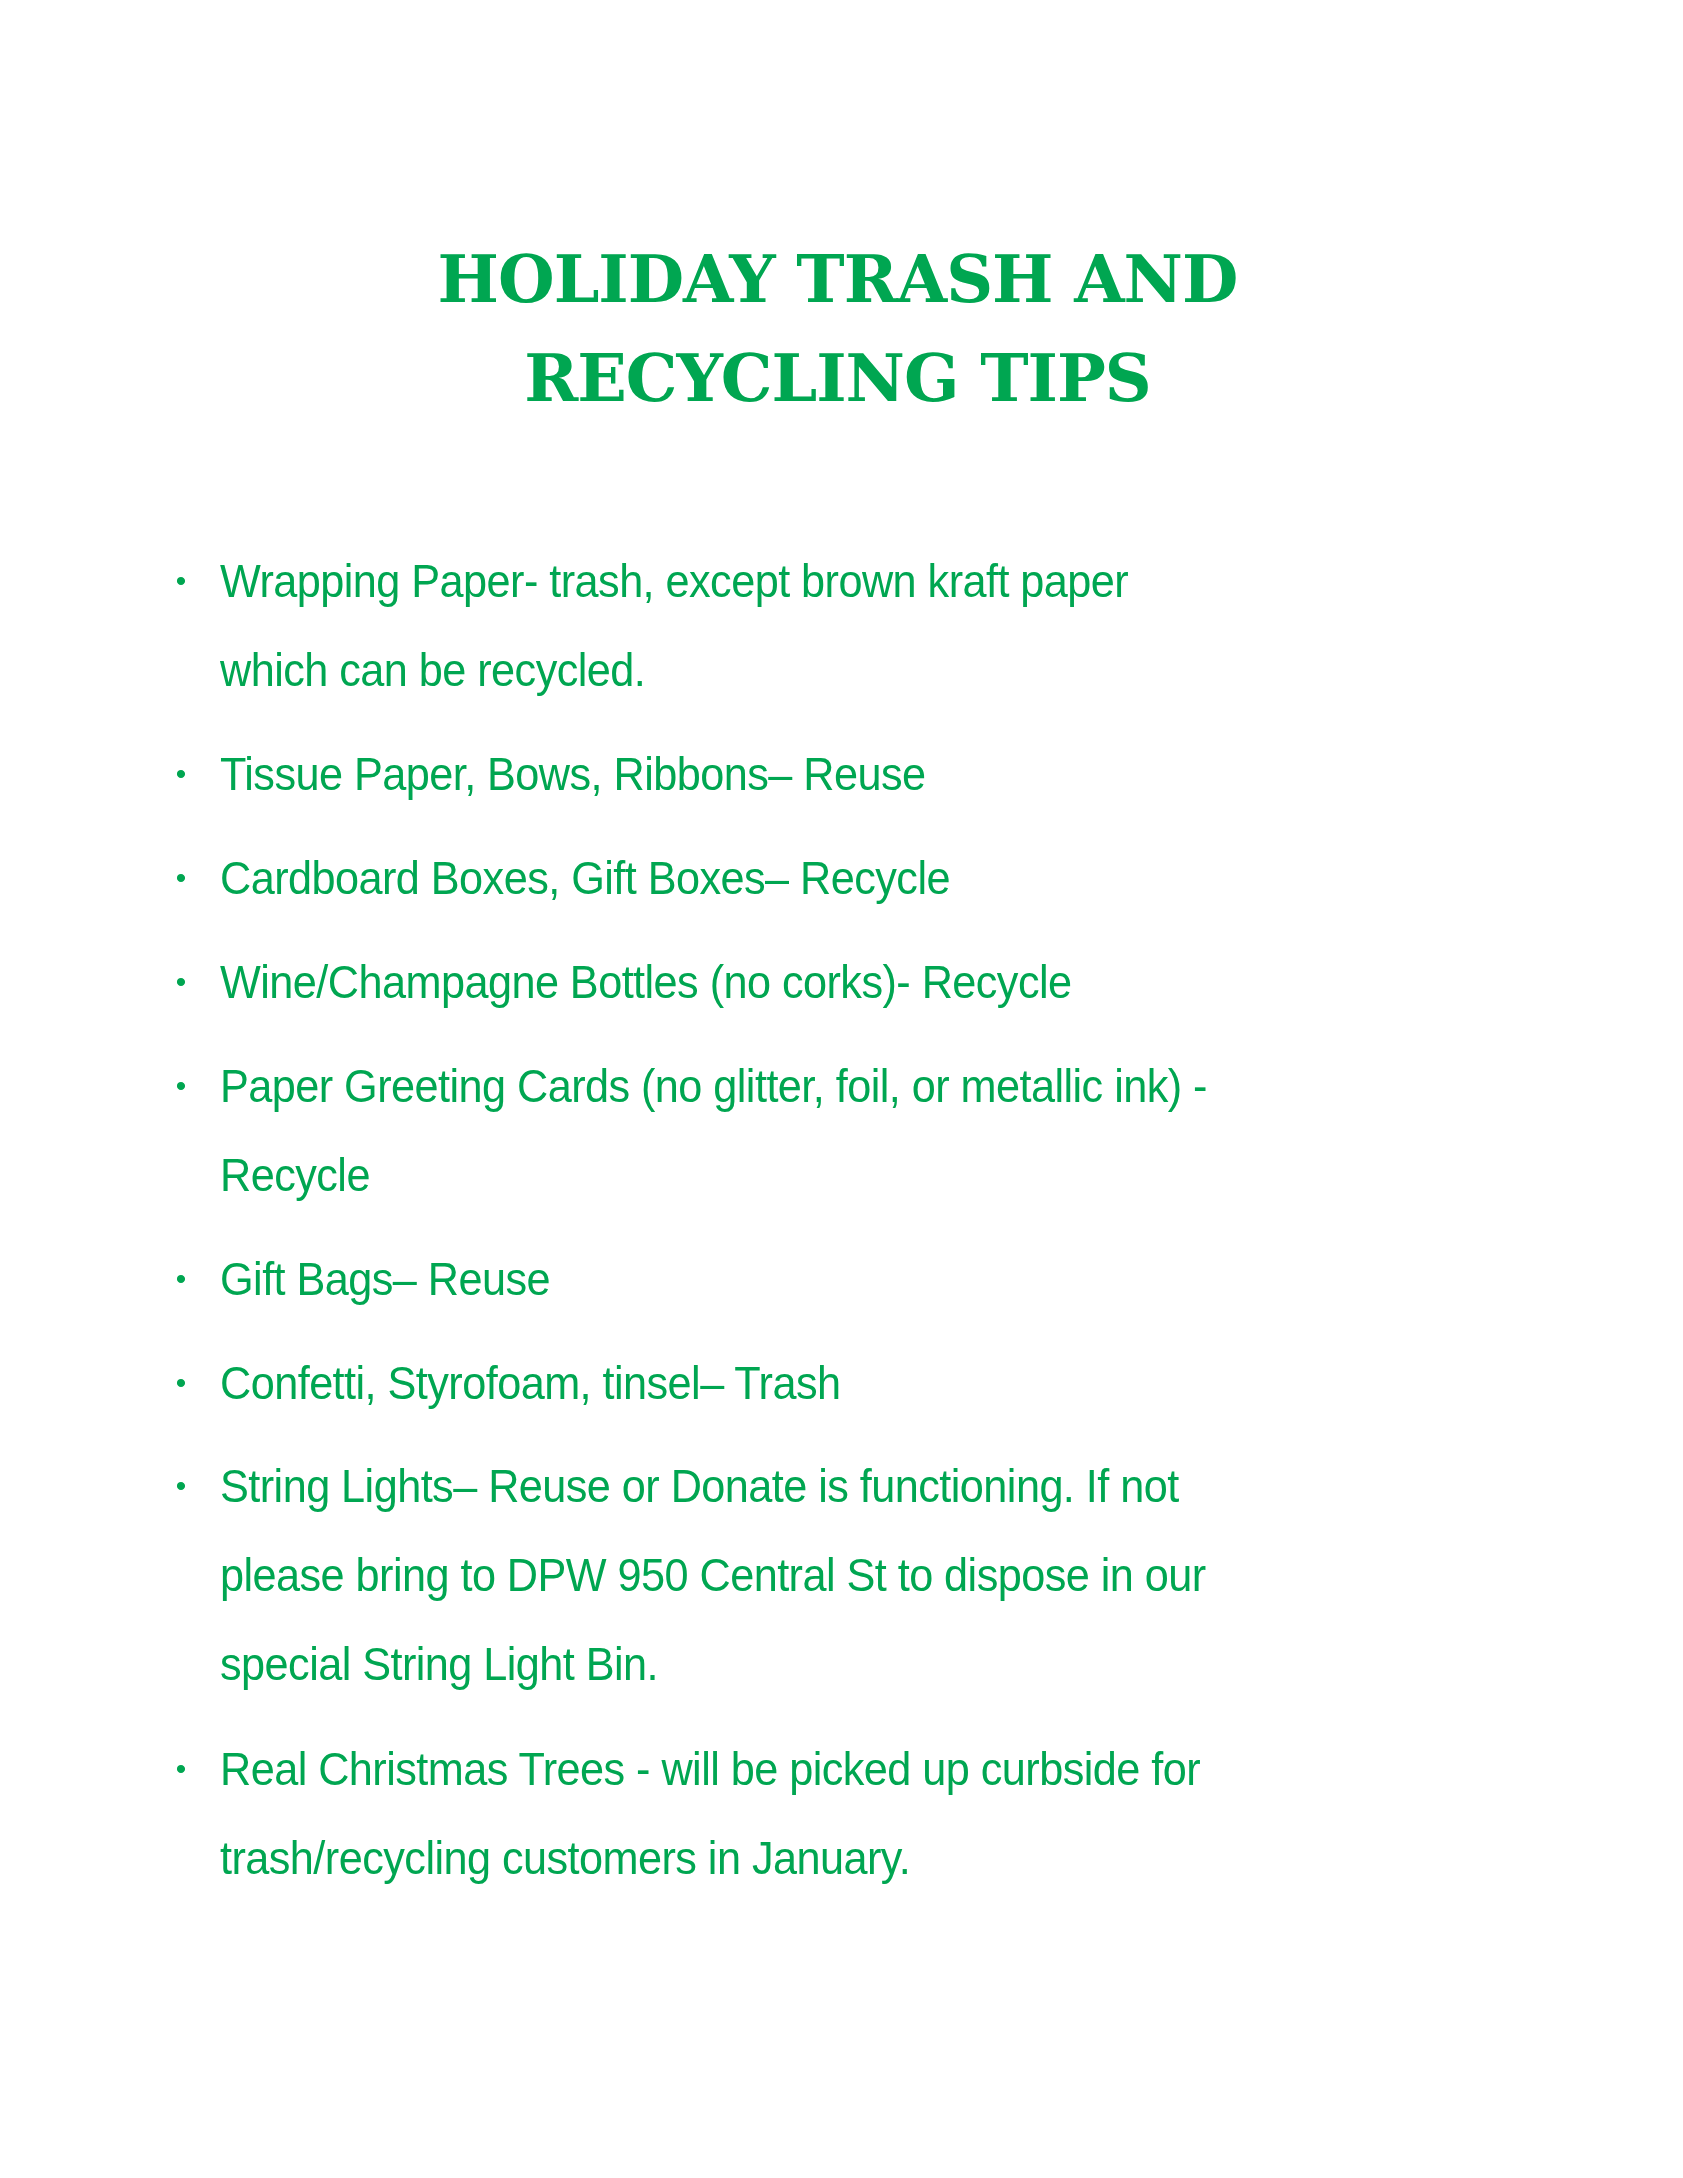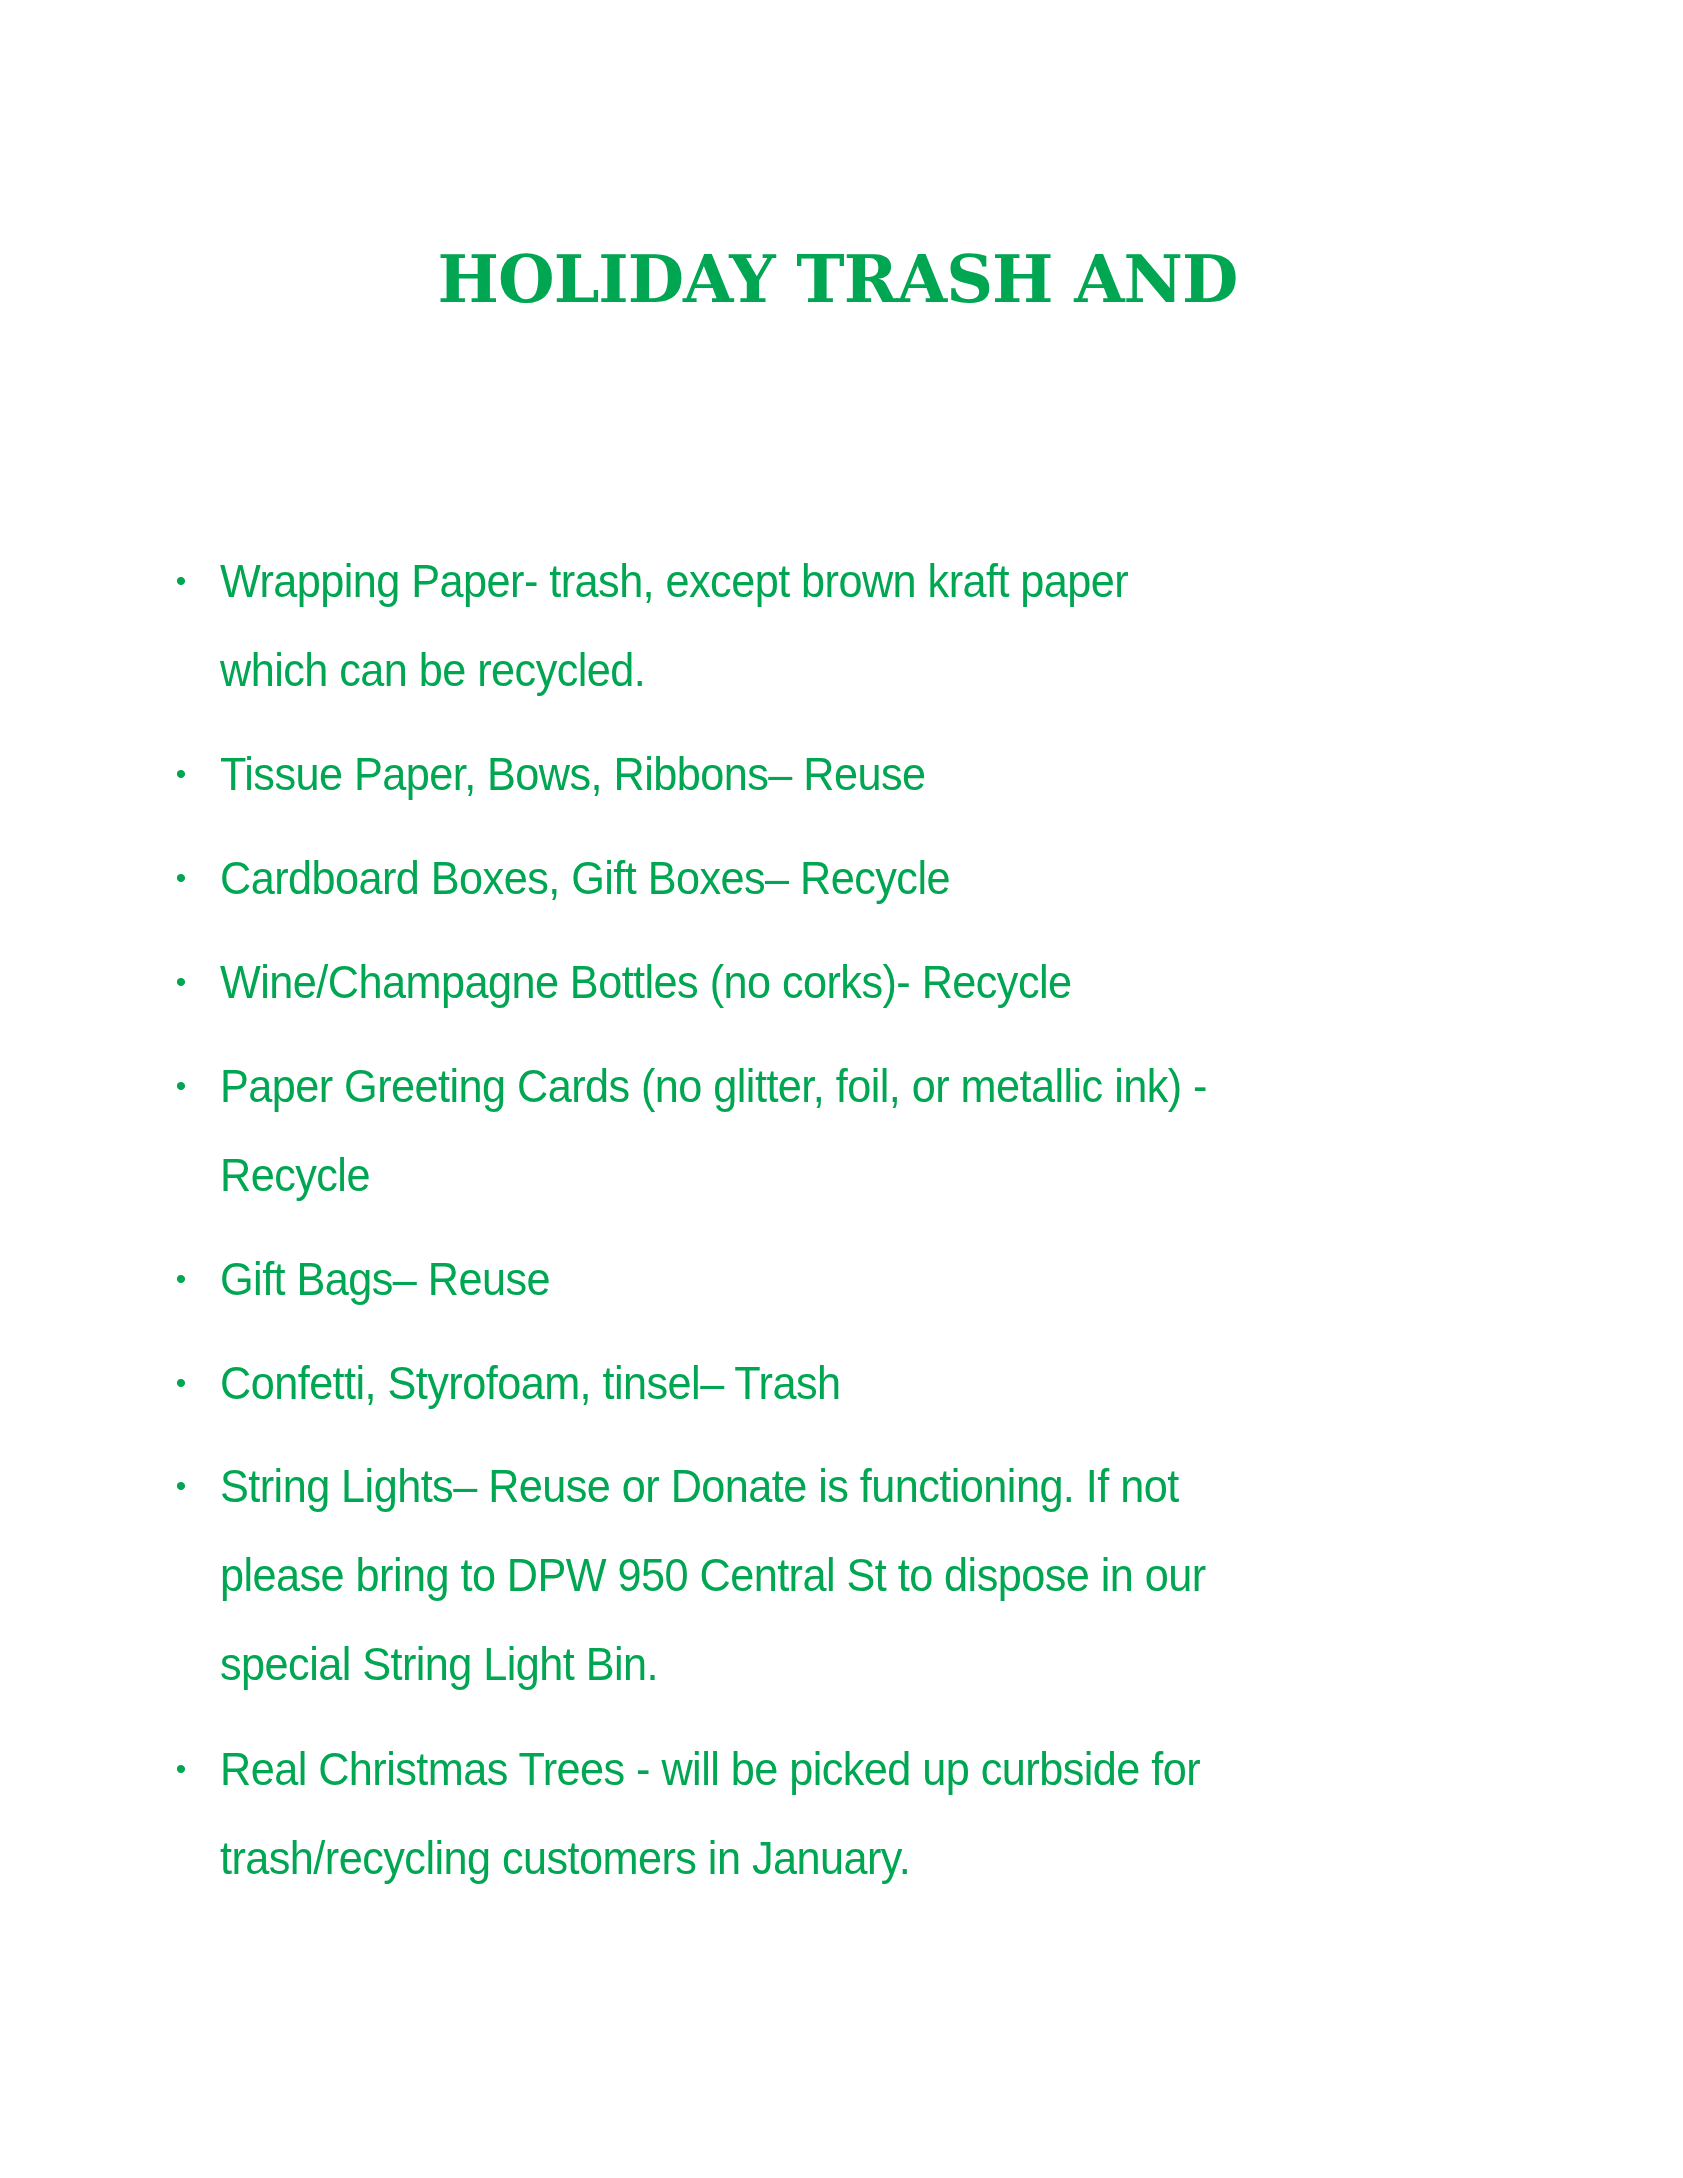--- a/index.html
+++ b/index.html
@@ -75,20 +75,21 @@
       transform: scaleX(0.92);
     }
   </style>
 </head>
 <body>
 
 <div class="page">
 
   <h1 class="title">
     <span>HOLIDAY TRASH AND</span>
+    <span>RECYCLING TIPS</span>
   </h1>
 
   <ul class="tips">
     <li class="tip" style="top:536px;">
       <span class="bullet">•</span>
       <span class="text">Wrapping Paper-  trash, except brown kraft paper
 which can be recycled.</span>
     </li>
     <li class="tip" style="top:729px;">
       <span class="bullet">•</span>

